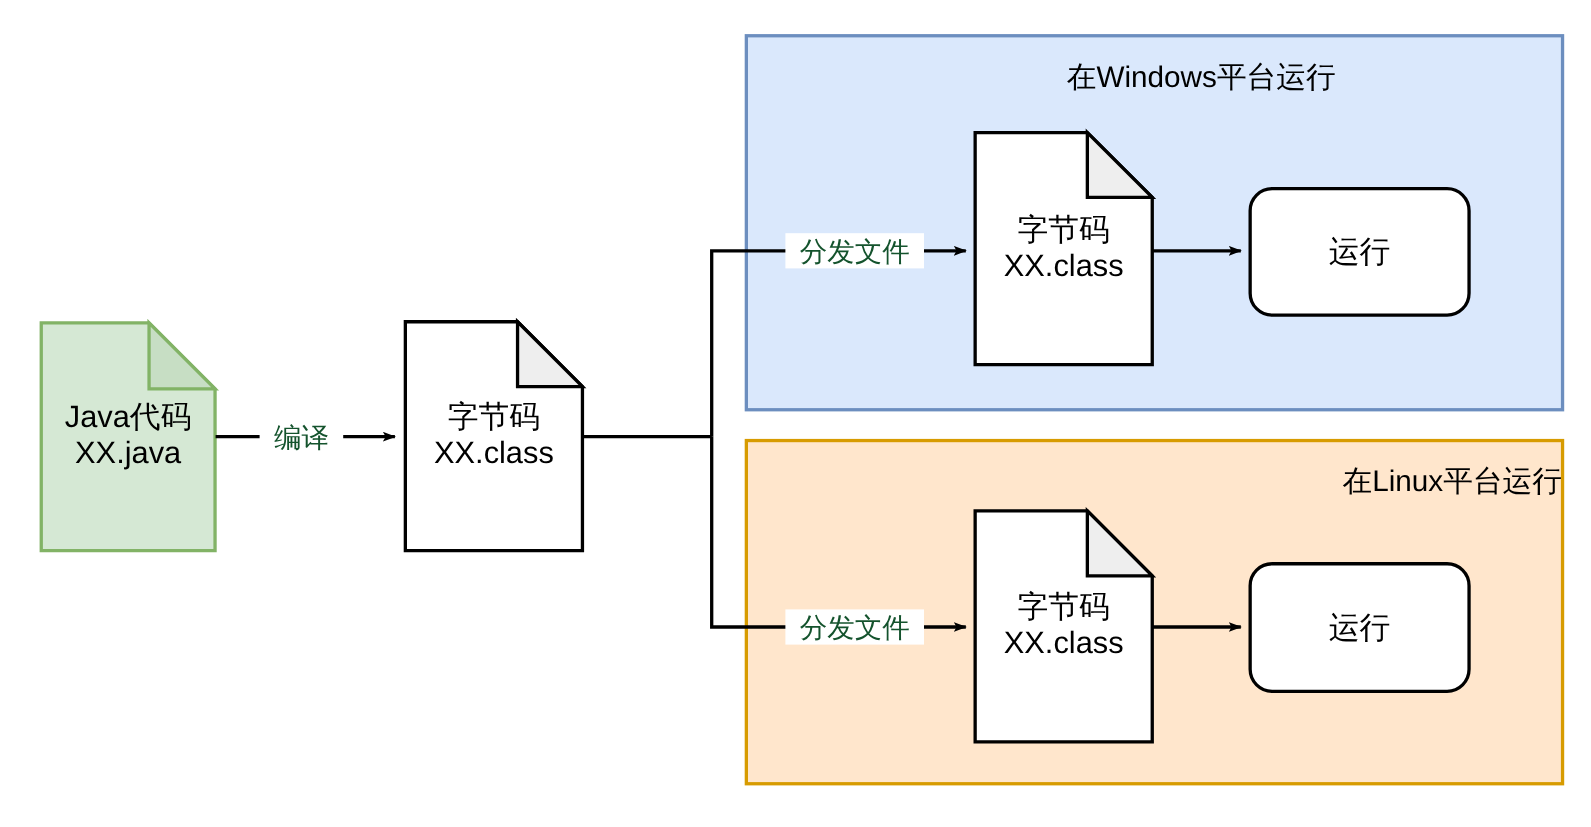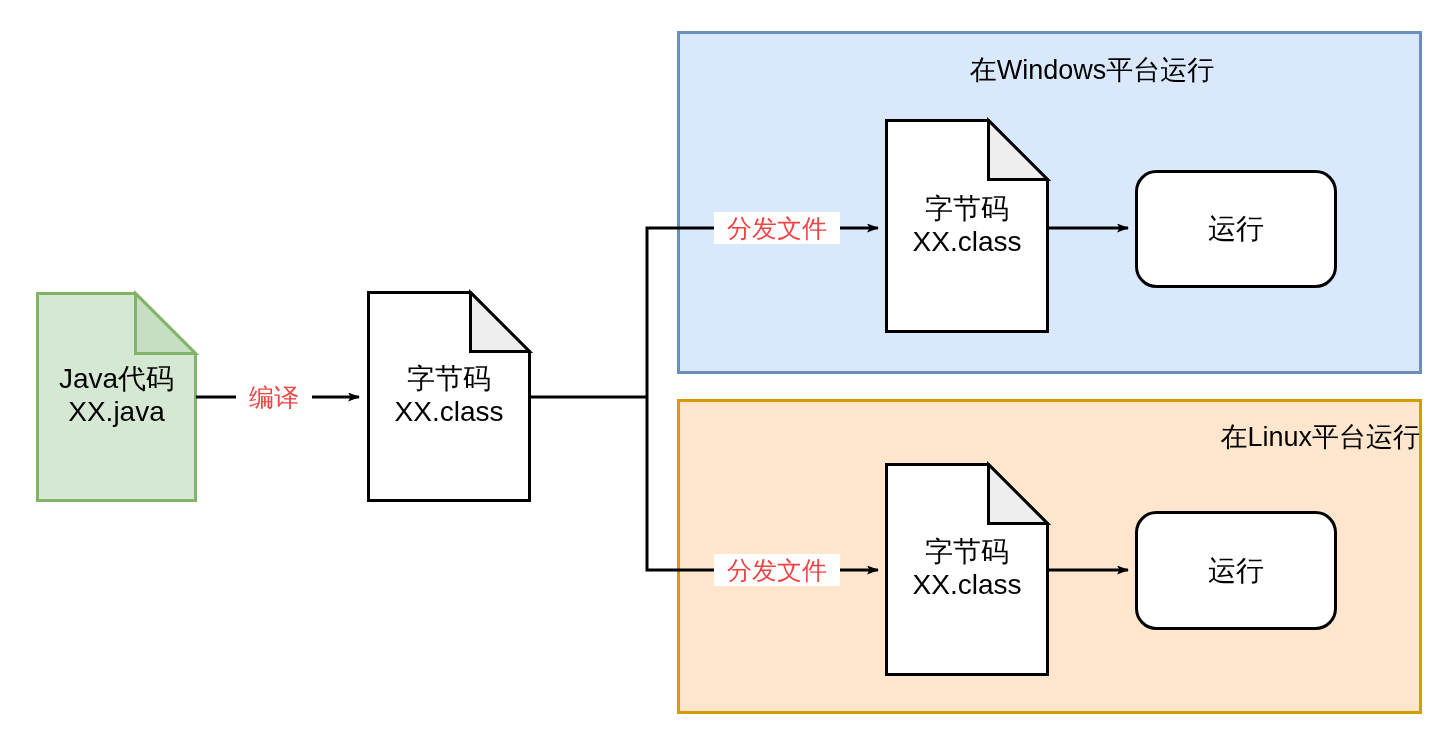--- a/index.html
+++ b/index.html
@@ -36,21 +36,21 @@
     white-space: pre;
     pointer-events: none;
   }
   .fs-28 { font-size: 28px; }
   .edge-label {
     position: absolute;
     display: flex;
     align-items: center;
     justify-content: center;
     background: #ffffff;
-    color: #ef4444;
+    color: #14532d;
     font-size: 25px;
     white-space: nowrap;
     padding: 0 2px;
   }
   .panel-title {
     position: absolute;
     text-align: center;
     color: #000000;
     font-size: 27px;
     white-space: nowrap;

